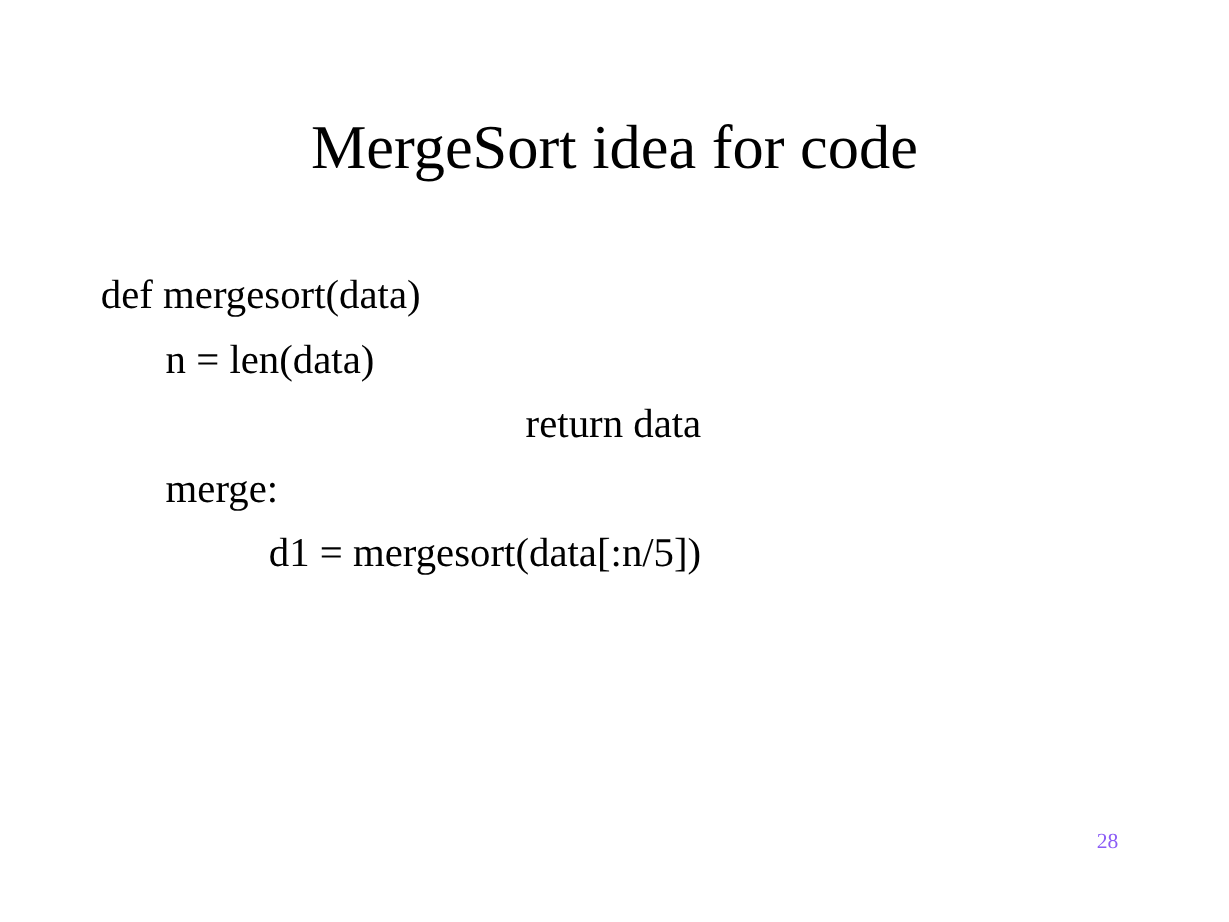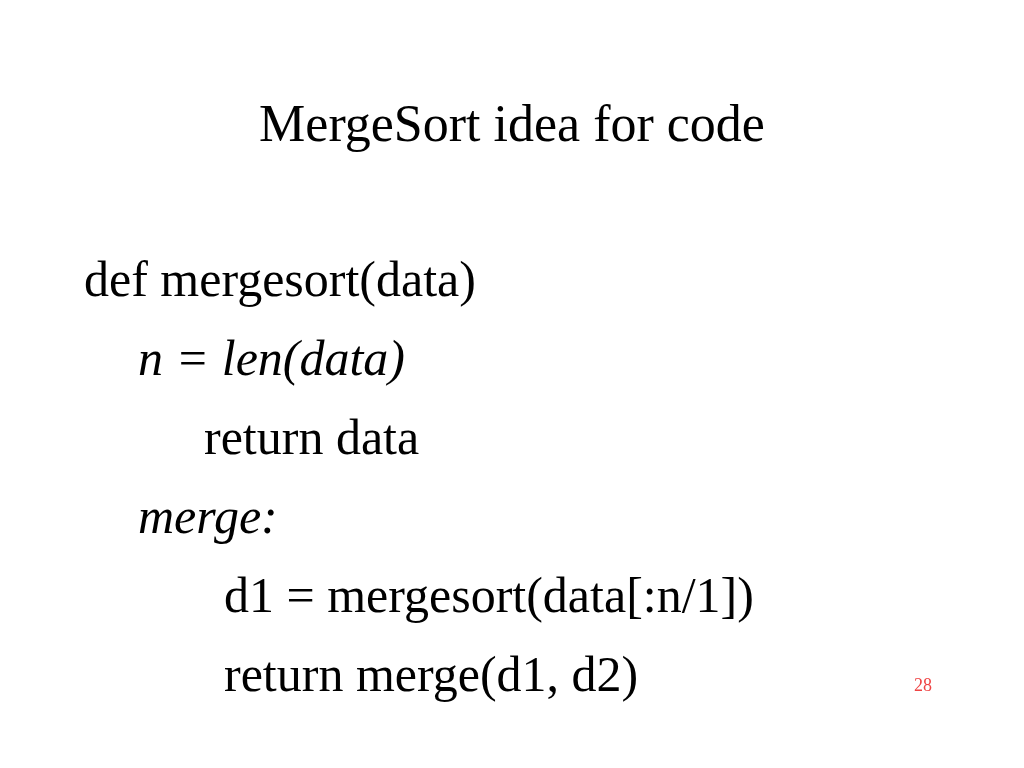--- a/index.html
+++ b/index.html
@@ -22,45 +22,44 @@
     position: absolute;
     top: 94px;
     left: 0;
     width: 100%;
     text-align: center;
     font-size: 52px;
     font-weight: 400;
   }
   .body {
     position: absolute;
-    top: 240px;
+    top: 220px;
     left: 84px;
-    font-size: 50px;
+    font-size: 34px;
     line-height: 1.58;
   }
-  .indent-1 { padding-left: 54px; font-style: italic; }
-  .indent-2 { padding-left: 120px; }
+  .indent-1 { padding-left: 54px; }
+  .indent-2 { padding-left: 120px; text-align: right; }
   .indent-3 { padding-left: 140px; }
   .page-num {
     position: absolute;
     right: 92px;
-    bottom: 72px;
+    bottom: 56px;
     font-size: 18px;
-    color: #ef4444;
+    color: #8b5cf6;
   }
 </style>
 </head>
 <body>
 
 <div class="slide">
   <div class="title">MergeSort idea for code</div>
 
   <div class="body">
     <div>def mergesort(data)</div>
     <div class="indent-1">n = len(data)</div>
     <div class="indent-2">return data</div>
     <div class="indent-1">merge:</div>
-    <div class="indent-3">d1 = mergesort(data[:n/1])</div>
-    <div class="indent-3">return merge(d1, d2)</div>
+    <div class="indent-3">d1 = mergesort(data[:n/5])</div>
   </div>
 
   <div class="page-num">28</div>
 </div>
 
 </body></html>

